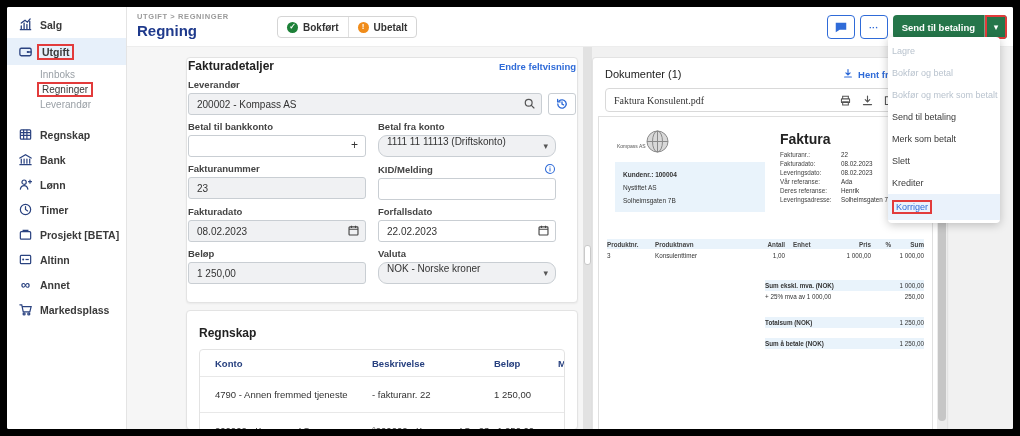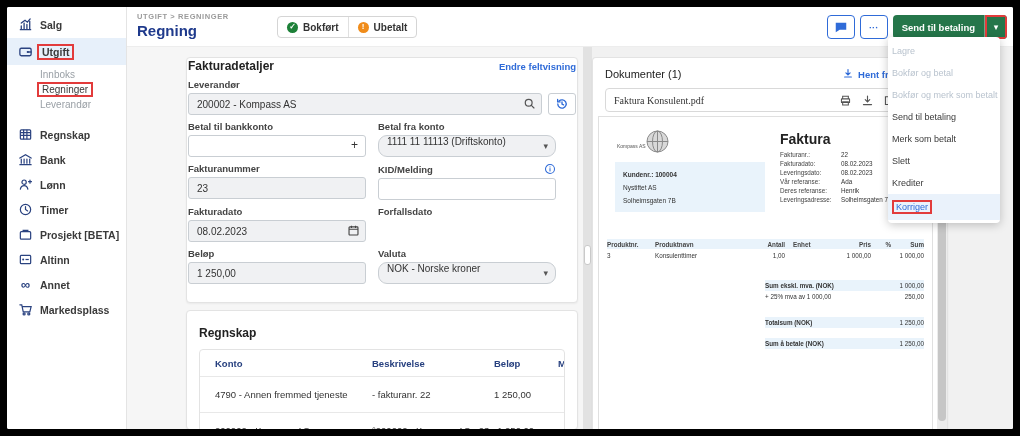--- a/index.html
+++ b/index.html
@@ -358,20 +358,27 @@
               <svg class="r-icon" viewBox="0 0 16 16" fill="none" stroke="#444" stroke-width="1.4">
                   <rect x="2.5" y="3.5" width="11" height="10" rx="1"></rect>
                   <path d="M2.5 6.5h11M5.5 2v3M10.5 2v3"></path>
                 </svg>
             </div>
           </div>
           <div class="fblock">
             <div class="f-label-row">
                 <span class="f-label">Forfallsdato</span>
               </div>
+            <div class="input-wrap">
+              <input class="field" value="22.02.2023" style="">
+              <svg class="r-icon" viewBox="0 0 16 16" fill="none" stroke="#444" stroke-width="1.4">
+                  <rect x="2.5" y="3.5" width="11" height="10" rx="1"></rect>
+                  <path d="M2.5 6.5h11M5.5 2v3M10.5 2v3"></path>
+                </svg>
+            </div>
           </div>
         </div>
 
         <div class="two-col">
           <div class="fblock">
             <div class="f-label-row">
                 <span class="f-label">Beløp</span>
               </div>
             <input class="field gray" readonly="" value="1 250,00" style="">
           </div>

